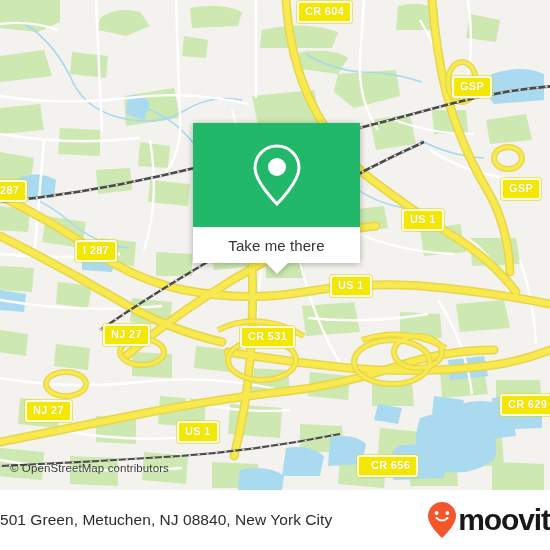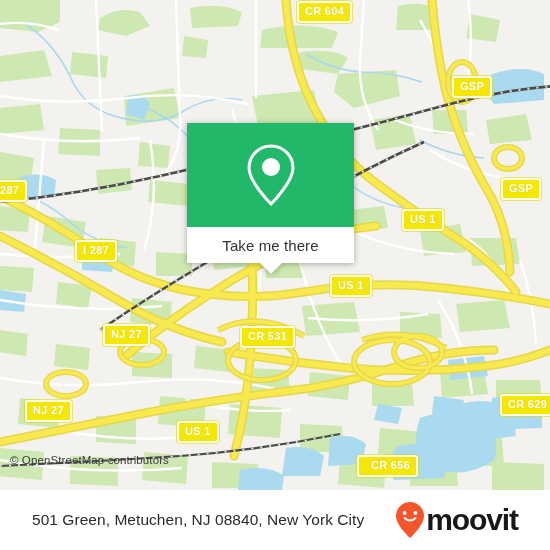--- a/index.html
+++ b/index.html
@@ -33,32 +33,32 @@
     line-height: 1;
     padding: 3px 6px 4px 6px;
     white-space: nowrap;
     text-shadow: 0 0 1px rgba(160,150,0,.45);
     box-shadow: 0 0 0 1px rgba(225,215,0,.55);
   }
 
   
   .attribution {
     position: absolute;
-    left: 10px; bottom: 24px;
+    left: 10px; bottom: 16px;
     font-size: 11.5px;
     color: #3a3a3a;
     letter-spacing: .1px;
     z-index: 20;
     text-align: center;
   }
 
   
   .callout {
     position: absolute;
-    left: 187px; top: 123px;
+    left: 193px; top: 123px;
     width: 167px;
     z-index: 40;
     filter: drop-shadow(0 1px 3px rgba(0,0,0,.30));
   }
   .callout-top {
     height: 104px;
     background: #22b86a;
     display: flex; align-items: center; justify-content: center;
   }
   .callout-bottom {
@@ -82,21 +82,21 @@
     border-top: 11px solid #ffffff;
   }
 
   
   .footer {
     position: absolute;
     left: 0; top: 490px;
     width: 550px; height: 60px;
     background: #ffffff;
     display: flex; align-items: center;
-    padding: 0 32px;
+    padding: 0 0;
     z-index: 50;
   }
   .footer-address {
     font-size: 15.5px;
     color: #2b2b2b;
     letter-spacing: .05px;
     white-space: nowrap;
   }
   .brand {
     margin-left: auto;

